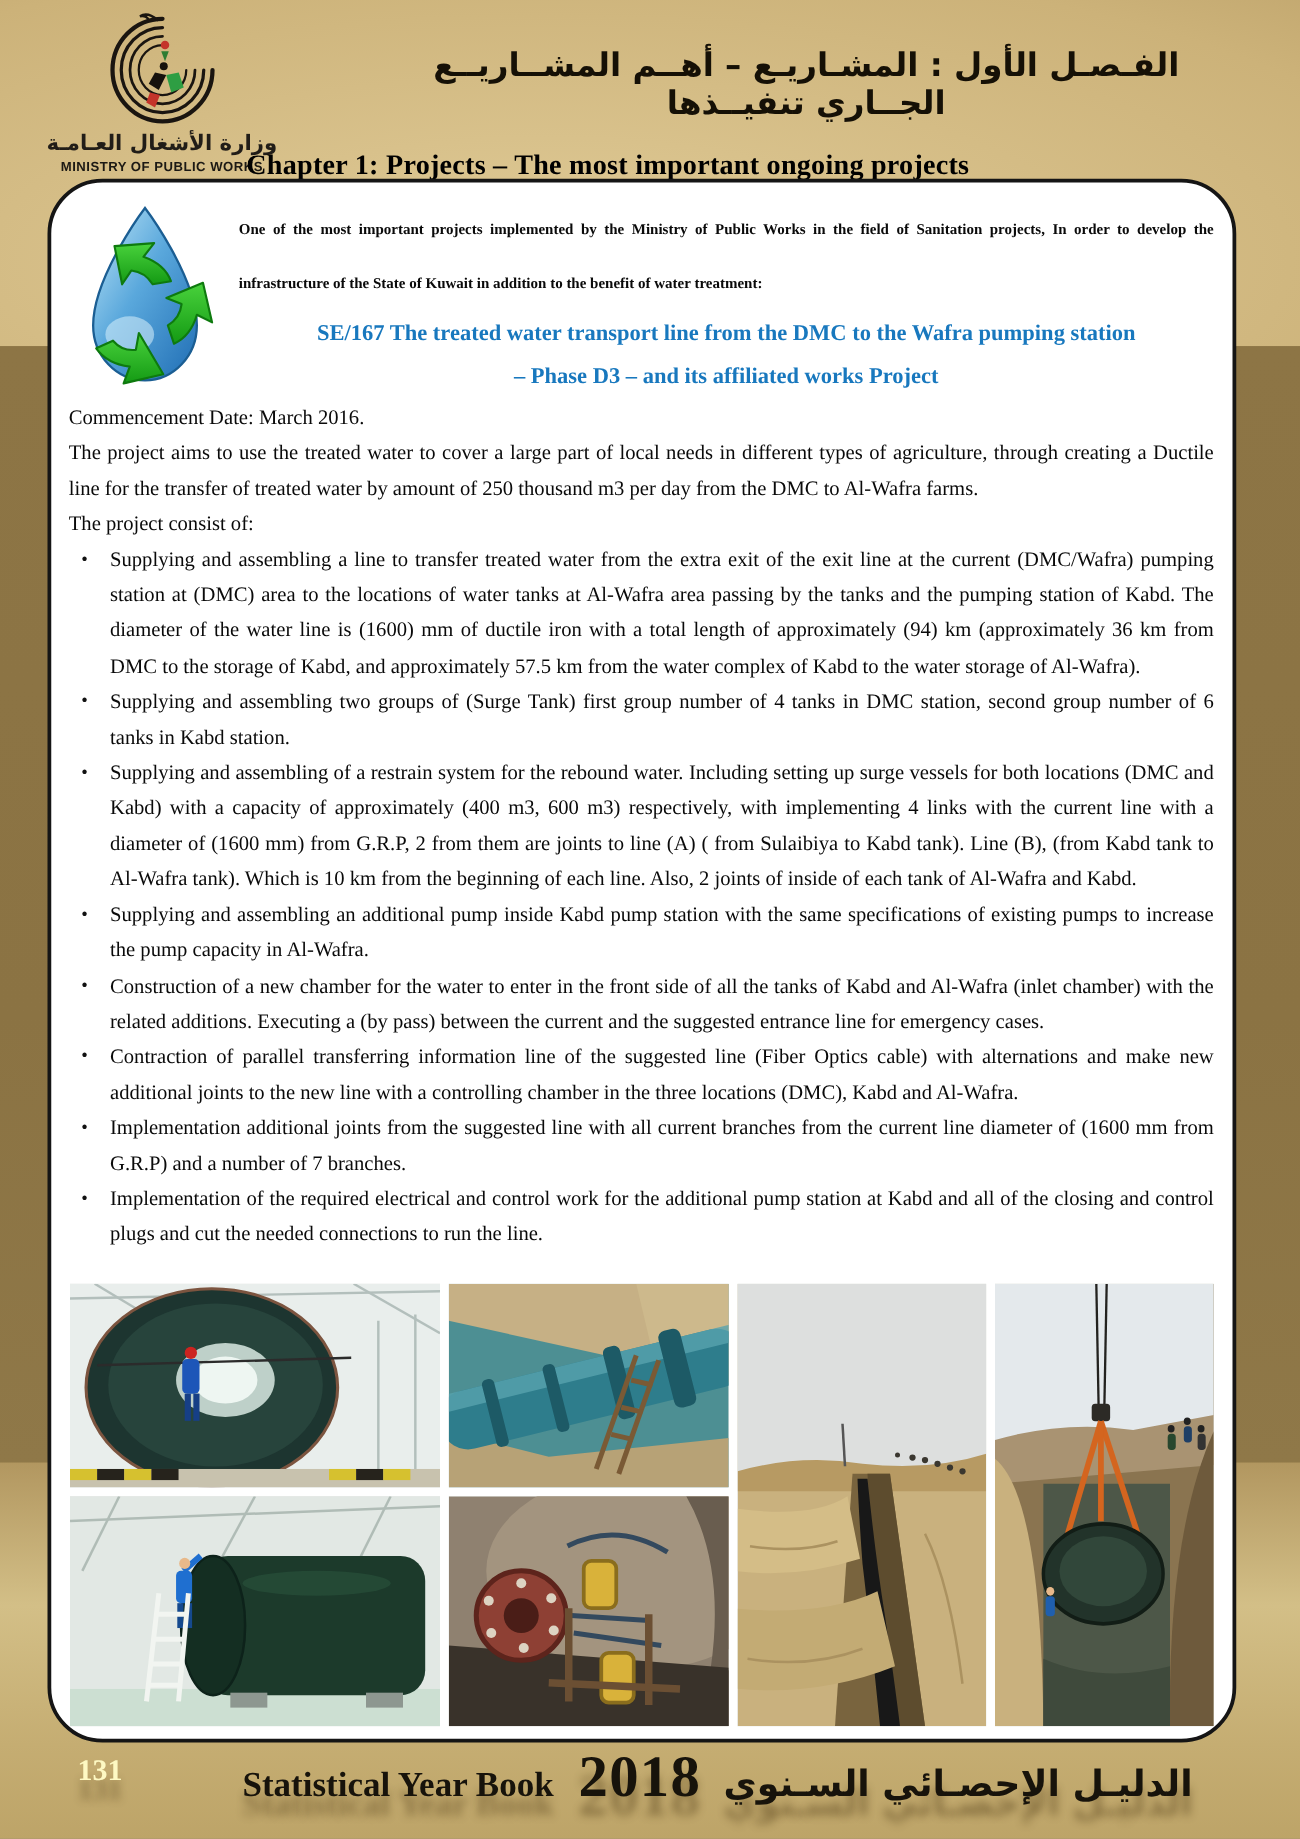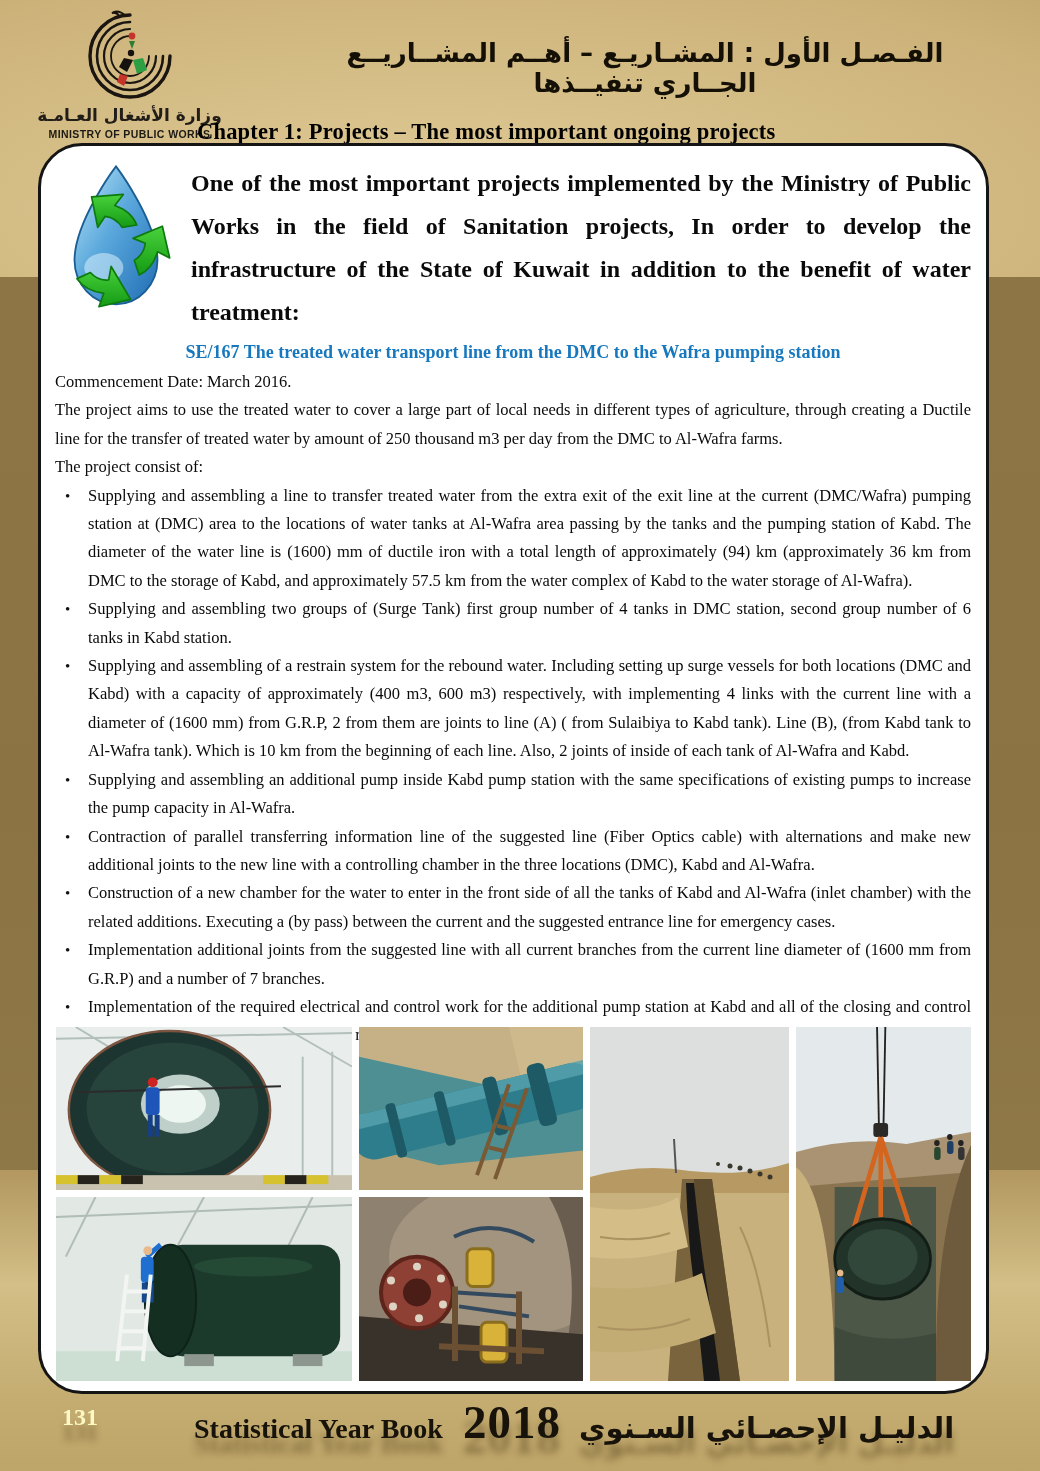--- a/index.html
+++ b/index.html
@@ -36,21 +36,21 @@
     font-weight:bold;font-size:22.5px;color:#000000;letter-spacing:.2px;margin-top:20px;
   }
   
   .content-box{
     position:absolute;left:38px;top:143px;width:951px;height:1251px;
     box-sizing:border-box;background:#ffffff;border:3.5px solid #151515;
     border-radius:44px;padding:10px 15px 10px 14px;overflow:hidden;
   }
   .water-icon{float:left;width:122px;height:158px;margin:4px 14px 2px 0;}
   .intro{
-    margin:6px 0 0 0;font-weight:bold;font-size:24px;line-height:43px;
+    margin:6px 0 0 0;font-weight:bold;font-size:12px;line-height:43px;
     text-align:justify;color:#0a0a0a;
   }
   .proj-title{
     font-weight:bold;font-size:18px;line-height:31px;color:#1878be;
     text-align:center;margin-top:3px;
   }
   .clear{clear:both;}
   .body-text{font-size:16.5px;line-height:28.4px;color:#0a0a0a;}
   .body-text p{margin:0;text-align:justify;}
   ul.bullets{margin:0;padding:0;list-style:none;}
@@ -140,34 +140,35 @@
         <path d="M30 28 l26 -2 l-7 9 q14 5 18 16 l-12 2 q-5 -8 -14 -9 l-6 9 Z"></path>
         <path d="M88 52 l6 26 l-10 -5 q-4 14 -15 19 l-4 -12 q8 -5 9 -14 l-10 -4 Z"></path>
         <path d="M62 112 l-26 6 l4 -11 q-15 -2 -22 -12 l11 -5 q6 7 15 6 l2 -11 Z"></path>
       </g>
     </svg>
   </div>
 
   <p class="intro">One of the most important projects implemented by the Ministry of Public Works in the field of Sanitation projects, In order to develop the infrastructure of the State of Kuwait in addition to the benefit of water treatment:</p>
 
   <div class="proj-title">SE/167  The treated water transport line from the DMC to the Wafra pumping station</div>
+  <div class="proj-title">– Phase D3 – and its affiliated works Project</div>
 
   <div class="clear"></div>
 
   <div class="body-text">
     <p>Commencement Date: March 2016.</p>
     <p>The project aims to use the treated water to cover a large part of local needs in different types of agriculture, through creating a Ductile line for the transfer of treated water by amount of 250 thousand m3 per day from the DMC to Al-Wafra farms.</p>
     <p>The project consist of:</p>
     <ul class="bullets">
       <li>Supplying and assembling a line to transfer treated water from the extra exit of the exit line at the current (DMC/Wafra) pumping station at (DMC) area to the locations of water tanks at Al-Wafra area passing by the tanks and the pumping station of Kabd. The diameter of the water line is (1600) mm of ductile iron with a total length of approximately (94) km (approximately 36 km from DMC to the storage of Kabd, and approximately 57.5 km from the water complex of Kabd to the water storage of Al-Wafra).</li>
       <li>Supplying and assembling two groups of (Surge Tank) first group number of 4 tanks in DMC station, second group number of 6 tanks in Kabd station.</li>
       <li>Supplying and assembling of a restrain system for the rebound water. Including setting up surge vessels for both locations (DMC and Kabd) with a capacity of approximately (400 m3, 600 m3) respectively, with implementing 4 links with the current line with a diameter of (1600 mm) from G.R.P, 2 from them are joints to line (A) ( from Sulaibiya to Kabd tank). Line (B), (from Kabd tank to Al-Wafra tank). Which is 10 km from the beginning of each line. Also, 2 joints of inside of each tank of Al-Wafra and Kabd.</li>
       <li>Supplying and assembling an additional pump inside Kabd pump station with the same specifications of existing pumps to increase the pump capacity in Al-Wafra.</li>
+      <li>Construction of a new chamber for the water to enter in the front side of all the tanks of Kabd and Al-Wafra (inlet chamber) with the related additions. Executing a (by pass) between the current and the suggested entrance line for emergency cases.</li>
       <li>Contraction of parallel transferring information line of the suggested line (Fiber Optics cable) with alternations and make new additional joints to the new line with a controlling chamber in the three locations (DMC), Kabd and Al-Wafra.</li>
-      <li>Construction of a new chamber for the water to enter in the front side of all the tanks of Kabd and Al-Wafra (inlet chamber) with the related additions. Executing a (by pass) between the current and the suggested entrance line for emergency cases.</li>
       <li>Implementation additional joints from the suggested line with all current branches from the current line diameter of (1600 mm from G.R.P) and a number of 7 branches.</li>
       <li>Implementation of the required electrical and control work for the additional pump station at Kabd and all of the closing and control plugs and cut the needed connections to run the line.</li>
     </ul>
   </div>
 
   <div class="photo-grid">
 
     <div class="photo-col col-1">
       <div class="photo ph-1" aria-label="Worker with red helmet standing inside a large-diameter pipe interior at a factory">
         <svg viewBox="0 0 300 165" preserveAspectRatio="none">

